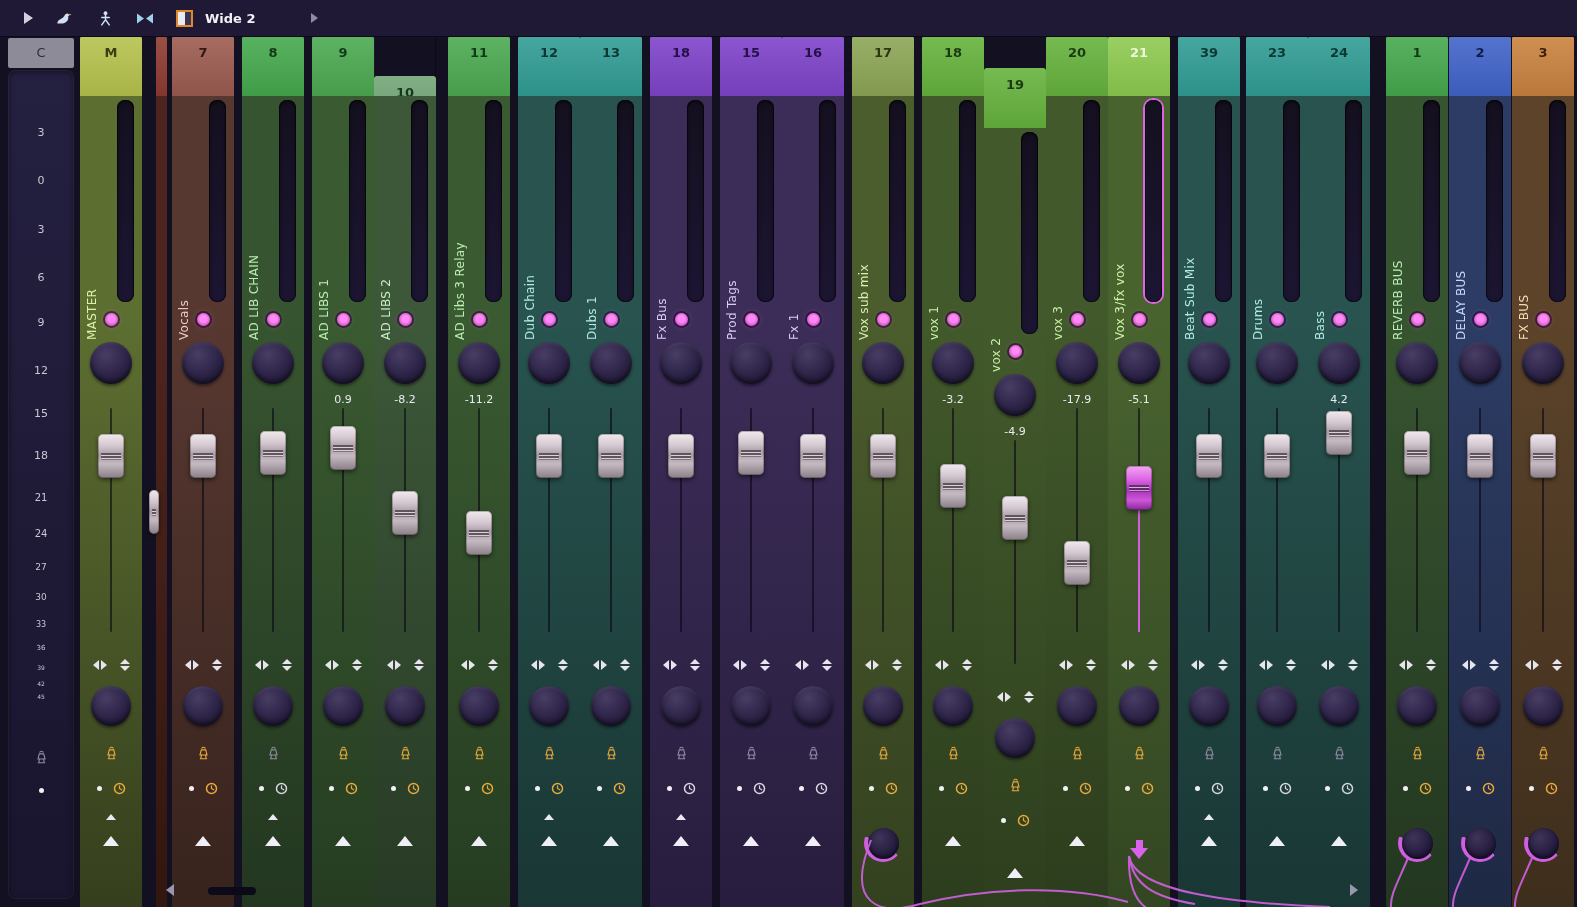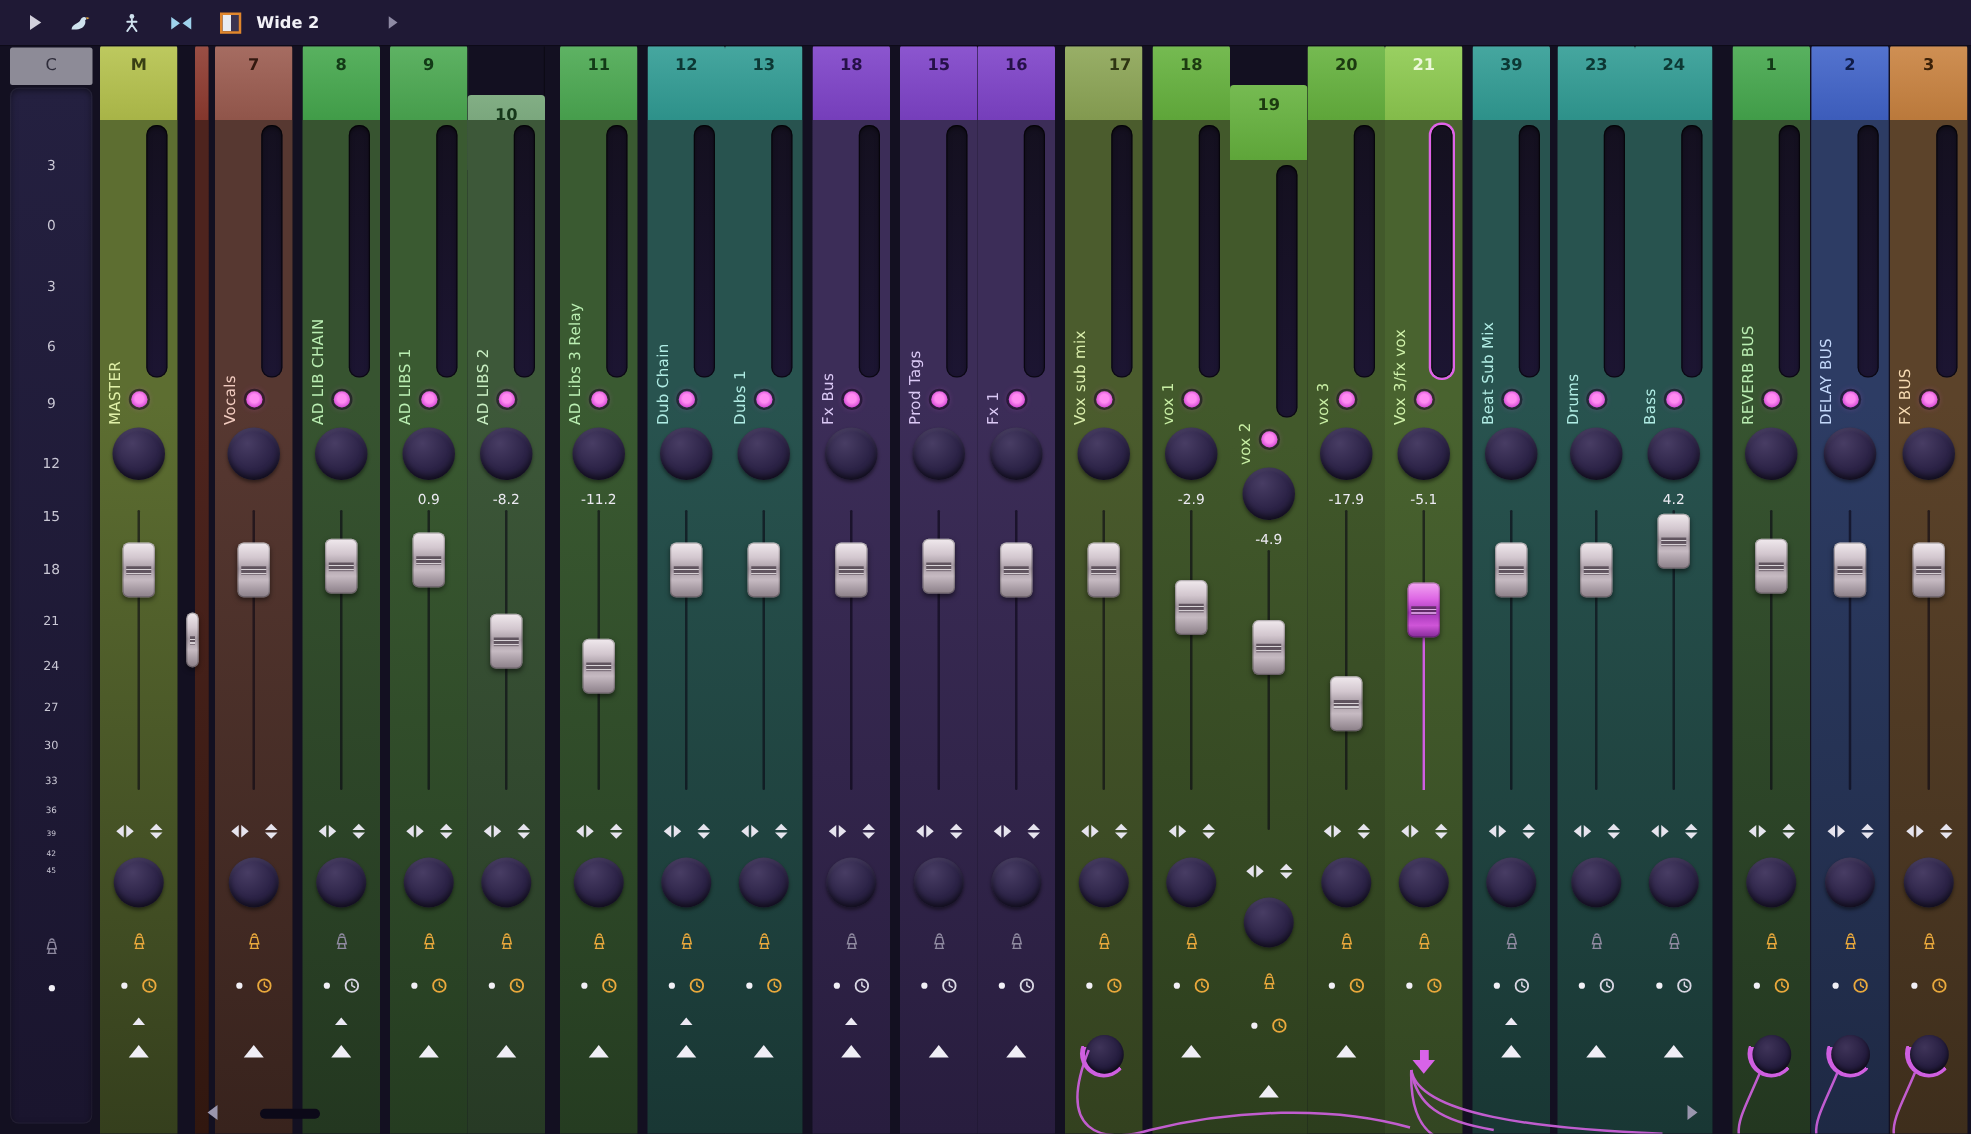--- a/index.html
+++ b/index.html
@@ -715,21 +715,21 @@
           </svg>
         </span>
       </div>
 
       <span class="arr-big"></span>
 
     </div>
   </div>
         <div class="strip" style="margin-left: 8px; width: 62px;">
     <div class="hdr" style="background-color: rgb(141, 166, 86);">
-      <span class="numtxt" style="color: rgb(46, 53, 18); padding-left: 13px;">17</span>
+      <span class="numtxt" style="color: rgb(46, 53, 18);">17</span>
     </div>
     <div class="body" style="background: linear-gradient(rgb(75, 92, 45) 0%, rgb(75, 92, 45) 28%, rgb(51, 65, 31) 100%);">
       <div class="name" style="color: rgb(218, 238, 172);">Vox sub mix</div>
       <div class="meter"></div>
       <div class="led"></div>
       <div class="knob knob-big"></div>
       <div class="dbval"></div>
       <div class="track">
         <div class="track-line"></div>
 
@@ -771,21 +771,21 @@
   </div>
         <div class="strip" style="margin-left: 8px; width: 62px;">
     <div class="hdr" style="background-color: rgb(102, 179, 62);">
       <span class="numtxt" style="color: rgb(28, 58, 16);">18</span>
     </div>
     <div class="body" style="background: linear-gradient(rgb(66, 89, 43) 0%, rgb(66, 89, 43) 28%, rgb(44, 61, 29) 100%);">
       <div class="name" style="color: rgb(200, 238, 164);">vox 1</div>
       <div class="meter"></div>
       <div class="led"></div>
       <div class="knob knob-big"></div>
-      <div class="dbval">-2.9</div>
+      <div class="dbval">-3.2</div>
       <div class="track">
         <div class="track-line"></div>
 
         <div class="fader" style="top: 56px;"></div>
       </div>
       <div class="seprow">
         <span class="ic-stereo">
                 <i class="tl"></i>
                 <i class="tr"></i>
               </span>

